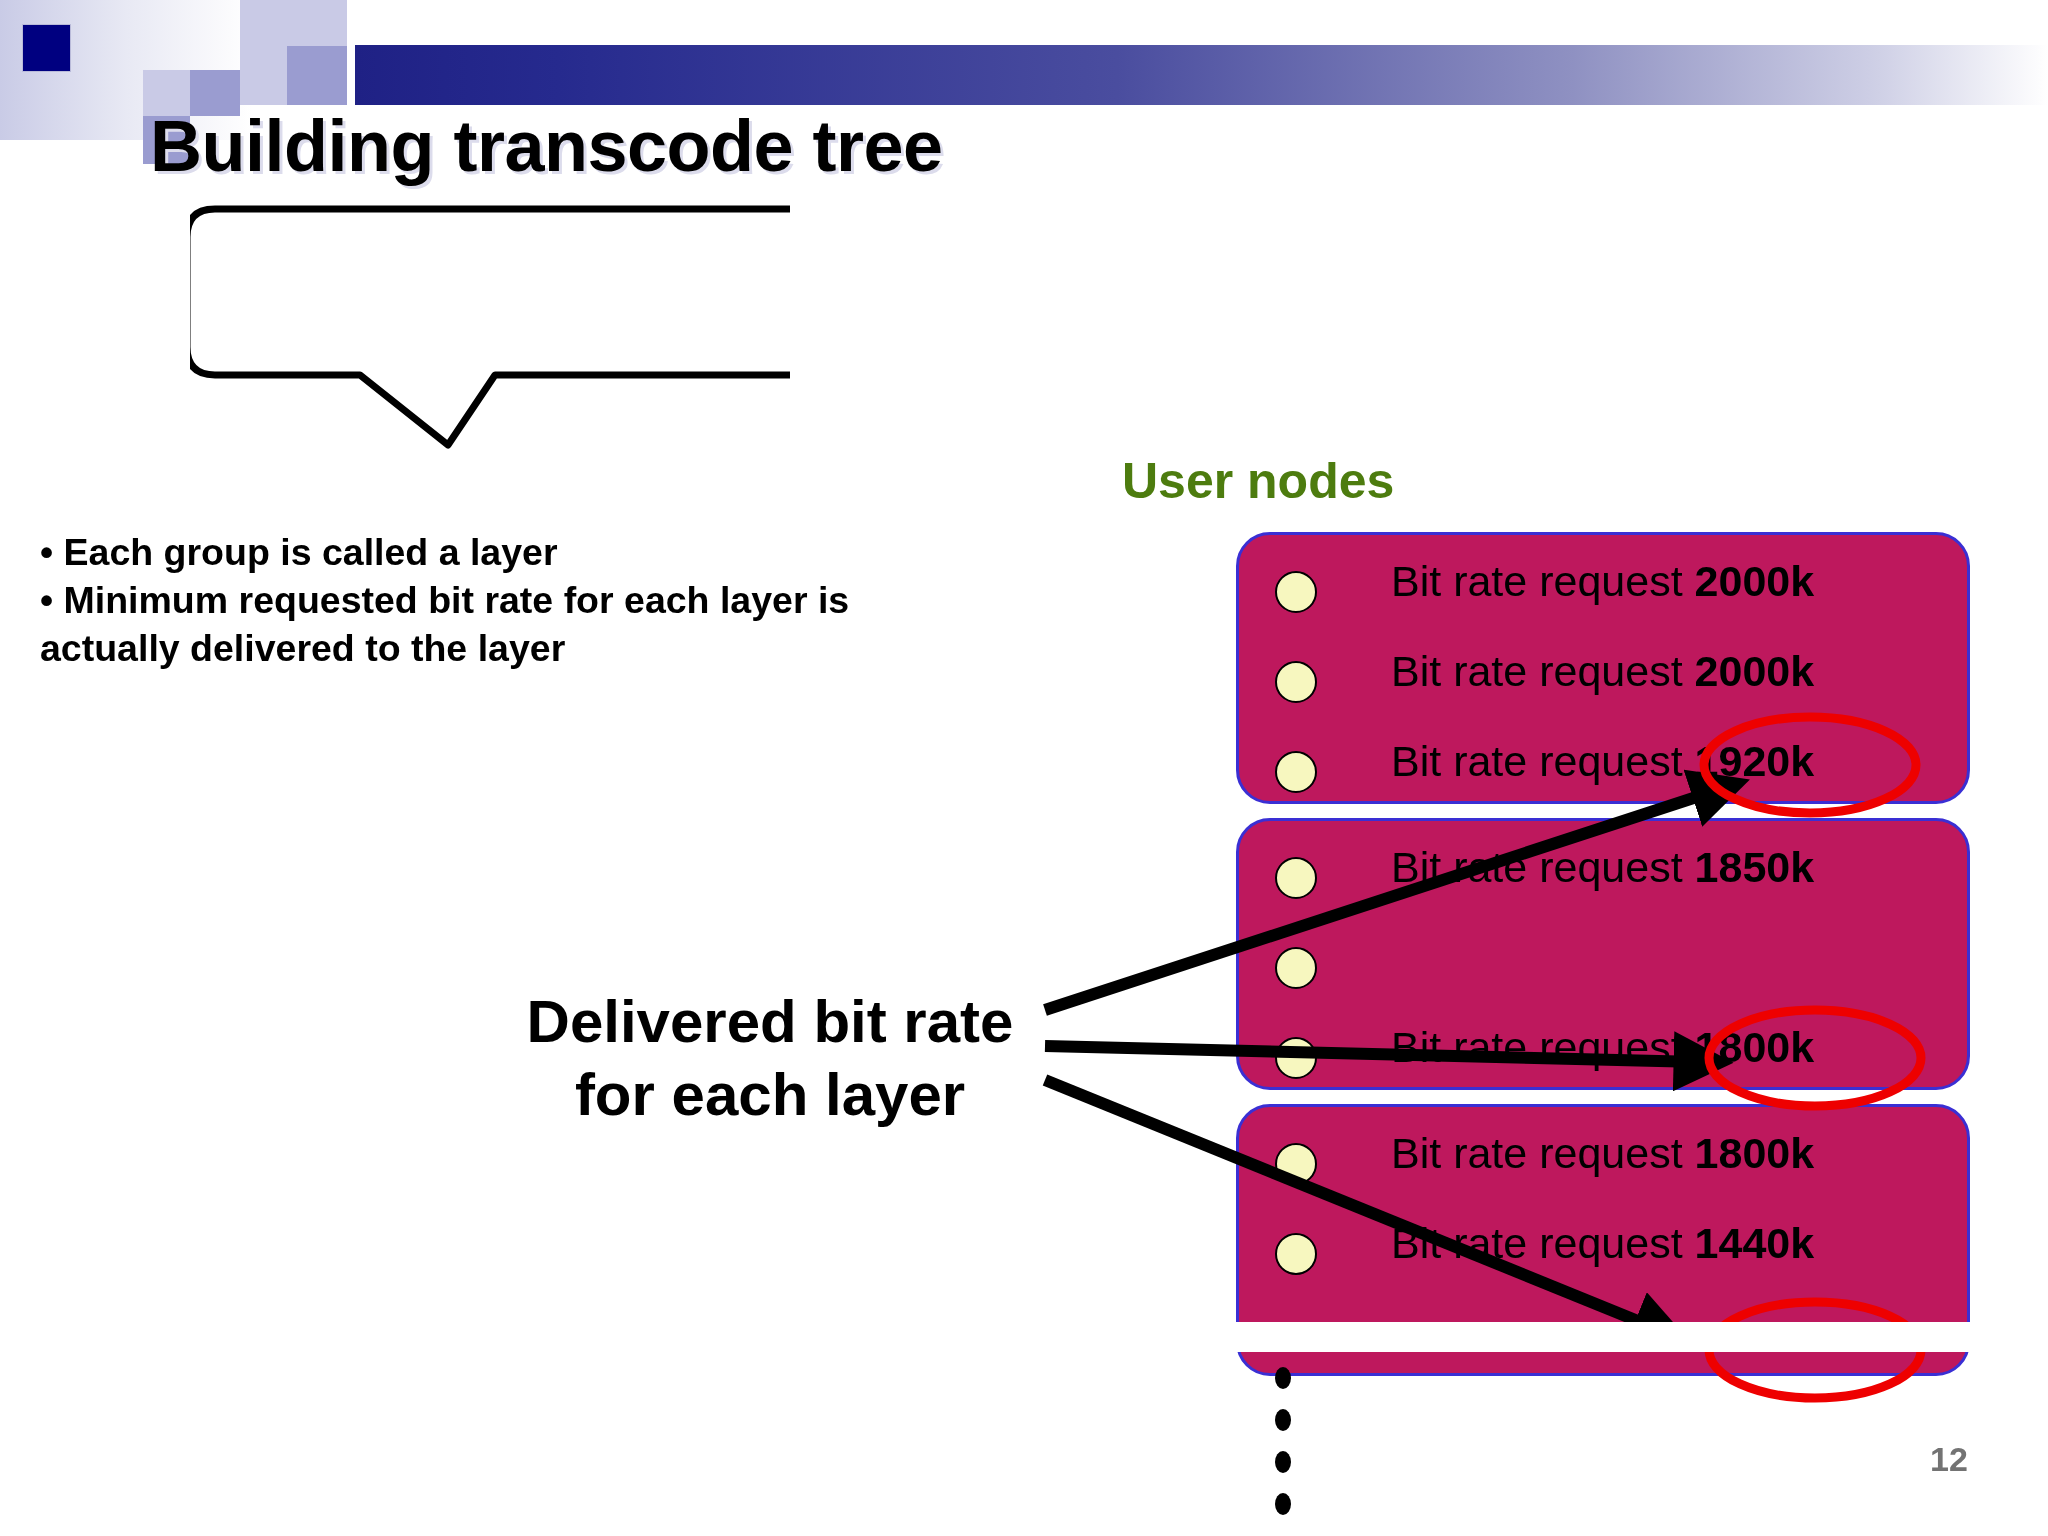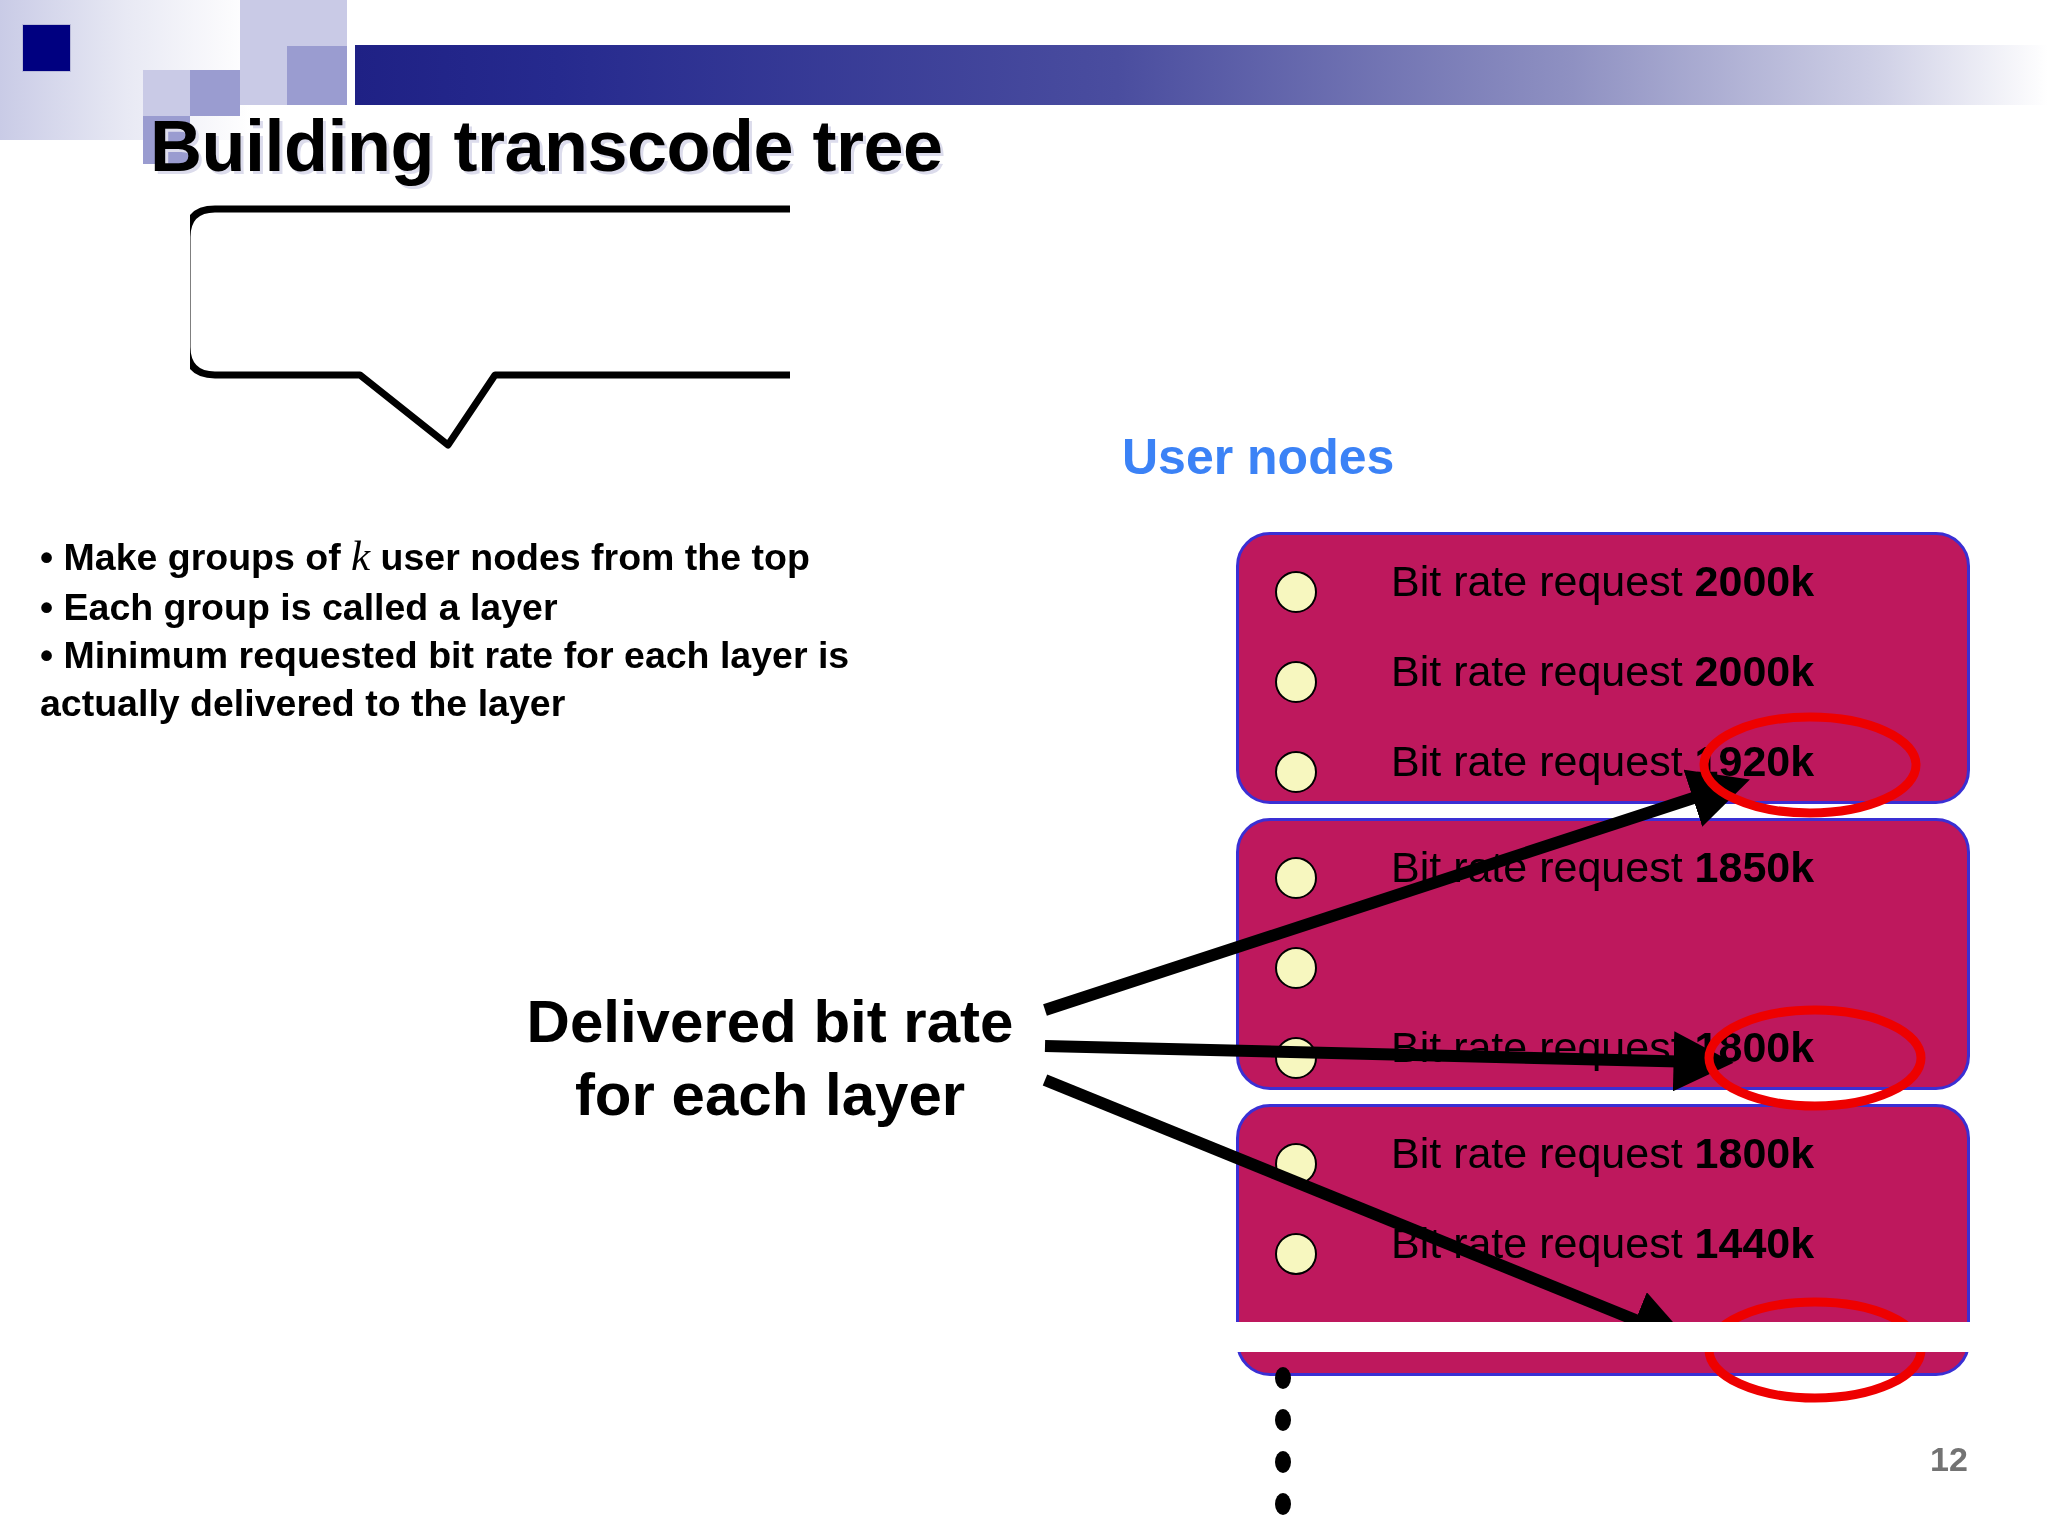--- a/index.html
+++ b/index.html
@@ -46,22 +46,22 @@
   .bullets{
     position:absolute;left:40px;top:528px;width:880px;
     font-size:37.5px;font-weight:bold;color:#000;line-height:1.28;
   }
   .bullets .ln{white-space:nowrap;}
   .bullets .wrapln{white-space:normal;}
   .kvar{font-family:"Liberation Serif",serif;font-style:italic;font-weight:normal;font-size:43px;}
 
   
   .usernodes{
-    position:absolute;left:1122px;top:428px;
-    font-size:50px;font-weight:bold;color:#3b82f6;
+    position:absolute;left:1122px;top:452px;
+    font-size:50px;font-weight:bold;color:#4d7c0f;
   }
 
   
   .layer{
     position:absolute;
     background:#be185d;
     border:3px solid #3a2fd4;
     border-radius:34px;
     box-sizing:border-box;
   }
@@ -134,21 +134,20 @@
                L 258 250
                L 170 180
                L 25 180
                Q -3 180 -3 152
                L -3 42
                Q -3 14 25 14 Z" fill="#ffffff" stroke="#000000" stroke-width="7" stroke-linejoin="round"></path>
     </svg>
   </div>
 
   <div class="bullets">
-    <div class="ln"><span>• Make groups of </span><span class="kvar">k</span><span> user nodes from the top</span></div>
     <div class="ln">• Each group is called a layer</div>
     <div class="wrapln">• Minimum requested bit rate for each layer is actually delivered to the layer</div>
   </div>
 
   <div class="usernodes">User nodes</div>
 
   <div class="layer" id="layer1">
     <div class="noderow" style="top:14px;">
       <div class="dot"></div>
       <div class="rowtext"><span>Bit rate request</span> <b>2000k</b></div>

